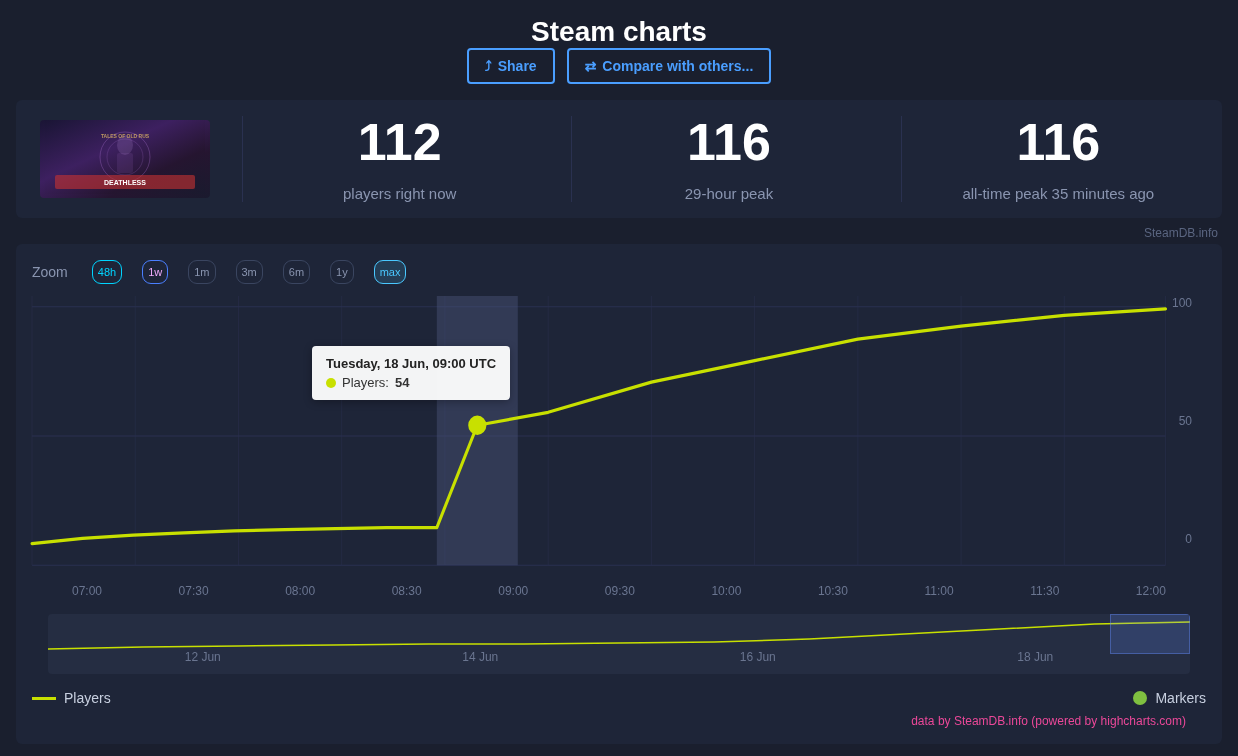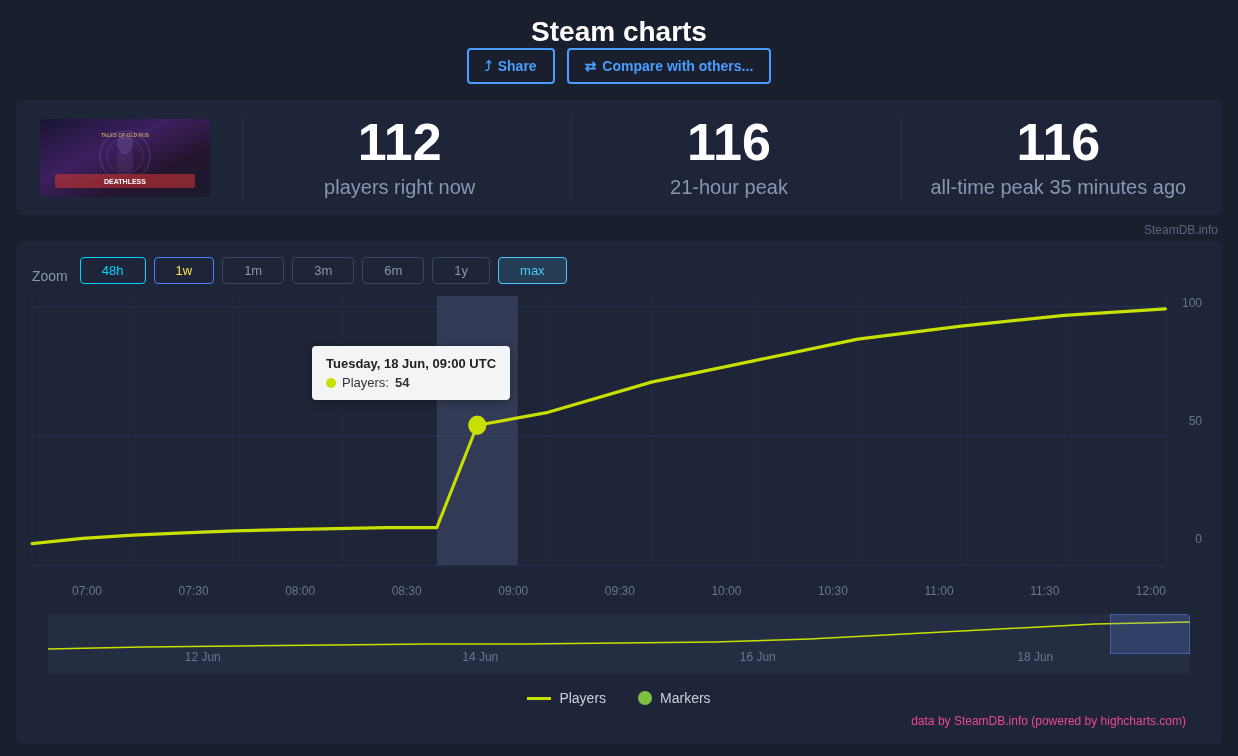--- a/index.html
+++ b/index.html
@@ -90,66 +90,66 @@
     }
     .stat-block:first-of-type { border-left: none; }
     .stat-number {
       color: #ffffff;
       font-size: 52px;
       font-weight: bold;
       line-height: 1;
     }
     .stat-label {
       color: #8a95b0;
-      font-size: 20px;
-      margin-top: 8px;
+      font-size: 15px;
+      margin-top: 17px;
     }
     .steamdb-ref {
       color: #5a6580;
       font-size: 12px;
       text-align: right;
       padding: 4px 20px 4px 0;
     }
 
     
     .chart-section {
       background: #1e2538;
       margin: 0 16px 16px 16px;
       border-radius: 6px;
       padding: 16px;
     }
     .zoom-controls {
       display: flex;
-      align-items: flex-end;
-      gap: 8px;
+      align-items: center;
+      gap: 20px;
       margin-bottom: 12px;
     }
     .zoom-label {
       color: #8a95b0;
       font-size: 14px;
       margin-right: 4px;
     }
     .zoom-btn {
       background: transparent;
       border: 1px solid #3a4560;
       color: #8a95b0;
-      padding: 5px 21px;
-      border-radius: 4px;
+      padding: 5px 5px;
+      border-radius: 9px;
       cursor: pointer;
-      font-size: 13px;
+      font-size: 11px;
     }
     .zoom-btn.active-cyan {
       background: transparent;
       border-color: #00d4ff;
       color: #00d4ff;
     }
     .zoom-btn.active-blue {
       background: transparent;
       border-color: #4a7fff;
-      color: #fde047;
+      color: #f0abfc;
     }
     .zoom-btn.active-max {
       background: rgba(74, 200, 255, 0.15);
       border-color: #4ac8ff;
       color: #4ac8ff;
     }
 
     
     .chart-container {
       position: relative;
@@ -164,21 +164,21 @@
     .x-axis-labels {
       display: flex;
       justify-content: space-between;
       padding: 4px 40px 0 40px;
       color: #6a7590;
       font-size: 12px;
       text-align: right;
     }
     .y-axis-labels {
       position: absolute;
-      right: 0;
+      right: 10px;
       top: 0;
       height: 250px;
       display: flex;
       flex-direction: column;
       justify-content: space-between;
       align-items: flex-end;
       padding: 0 4px;
       color: #6a7590;
       font-size: 12px;
       width: 40px;
@@ -244,21 +244,21 @@
       top: 0;
       width: 80px;
       height: 40px;
       background: rgba(100, 140, 255, 0.2);
       border: 1px solid rgba(100, 140, 255, 0.4);
     }
 
     
     .chart-legend {
       display: flex;
-      justify-content: center;
+      justify-content: space-between;
       gap: 32px;
       padding: 8px 0 4px;
       color: #c8d0e0;
       font-size: 14px;
     }
     .legend-item {
       display: flex;
       align-items: center;
       gap: 8px;
     }
@@ -327,21 +327,21 @@
     </div>
   </div>
 
   <div class="stat-block">
     <div class="stat-number">112</div>
     <div class="stat-label">players right now</div>
   </div>
 
   <div class="stat-block">
     <div class="stat-number">116</div>
-    <div class="stat-label">21-hour peak</div>
+    <div class="stat-label">29-hour peak</div>
   </div>
 
   <div class="stat-block">
     <div class="stat-number">116</div>
     <div class="stat-label">all-time peak 35 minutes ago</div>
   </div>
 </div>
 
 <div class="steamdb-ref">SteamDB.info</div>
 

